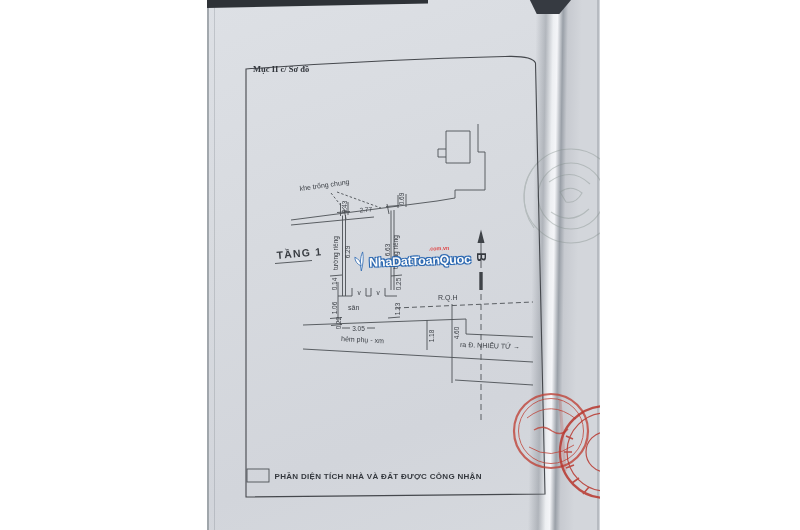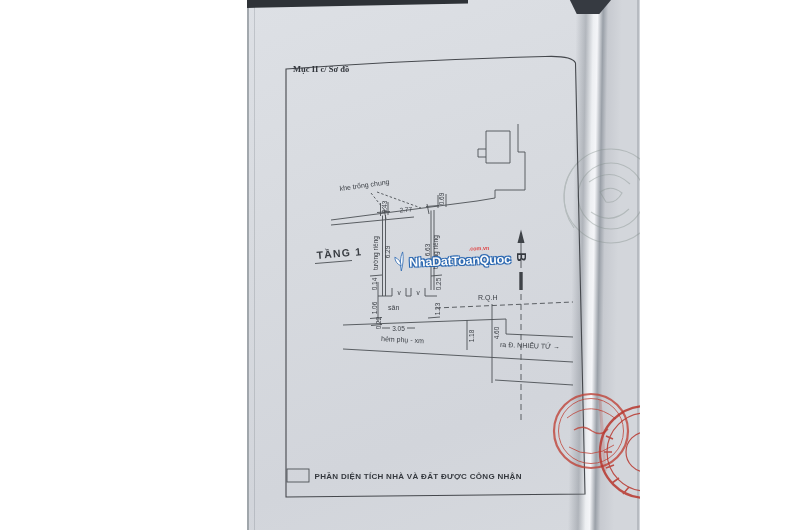--- a/index.html
+++ b/index.html
@@ -1,19 +1,19 @@
 <!DOCTYPE html>
 <html><head>
 <meta charset="utf-8">
 <style>
   html,body{margin:0;padding:0;}
   body{width:800px;height:530px;background:#ffffff;position:relative;overflow:hidden;
        font-family:"Liberation Sans",sans-serif;}
   .photo{position:absolute;left:207px;top:0;width:393px;height:530px;overflow:hidden;
-         background:linear-gradient(160deg,#dde0e5 0%,#d7dadf 40%,#d2d5db 75%,#d6d9de 100%);margin-left:40px;}
+         background:linear-gradient(160deg,#dde0e5 0%,#d7dadf 40%,#d2d5db 75%,#d6d9de 100%);}
   .page-left-edge{position:absolute;left:0;top:0;width:2px;height:530px;background:#8f959b;opacity:.75;}
   .page-left-edge2{position:absolute;left:7px;top:0;width:1px;height:530px;background:#7d838a;opacity:.30;}
   .next-page{position:absolute;left:352px;top:0;width:41px;height:530px;background:#d3d6db;}
   .next-page-edge{position:absolute;left:390px;top:0;width:2px;height:530px;background:#b0b4ba;opacity:.8;}
   .binding{position:absolute;left:325px;top:-4px;width:46px;height:540px;transform:rotate(0.9deg);
            background:linear-gradient(90deg,rgba(140,146,154,0) 0%,rgba(130,136,144,.45) 22%,
            #edeff2 38%,#f4f5f8 47%,#9aa0a8 59%,#c7cad0 70%,rgba(203,206,212,0) 100%);}
   .topstrip1{position:absolute;left:0;top:0;width:221px;height:8px;background:#2e3237;
              clip-path:polygon(0 0,100% 0,100% 45%,0 100%);}
   .topstrip2{position:absolute;left:318px;top:0;width:49px;height:14px;background:#363a41;

